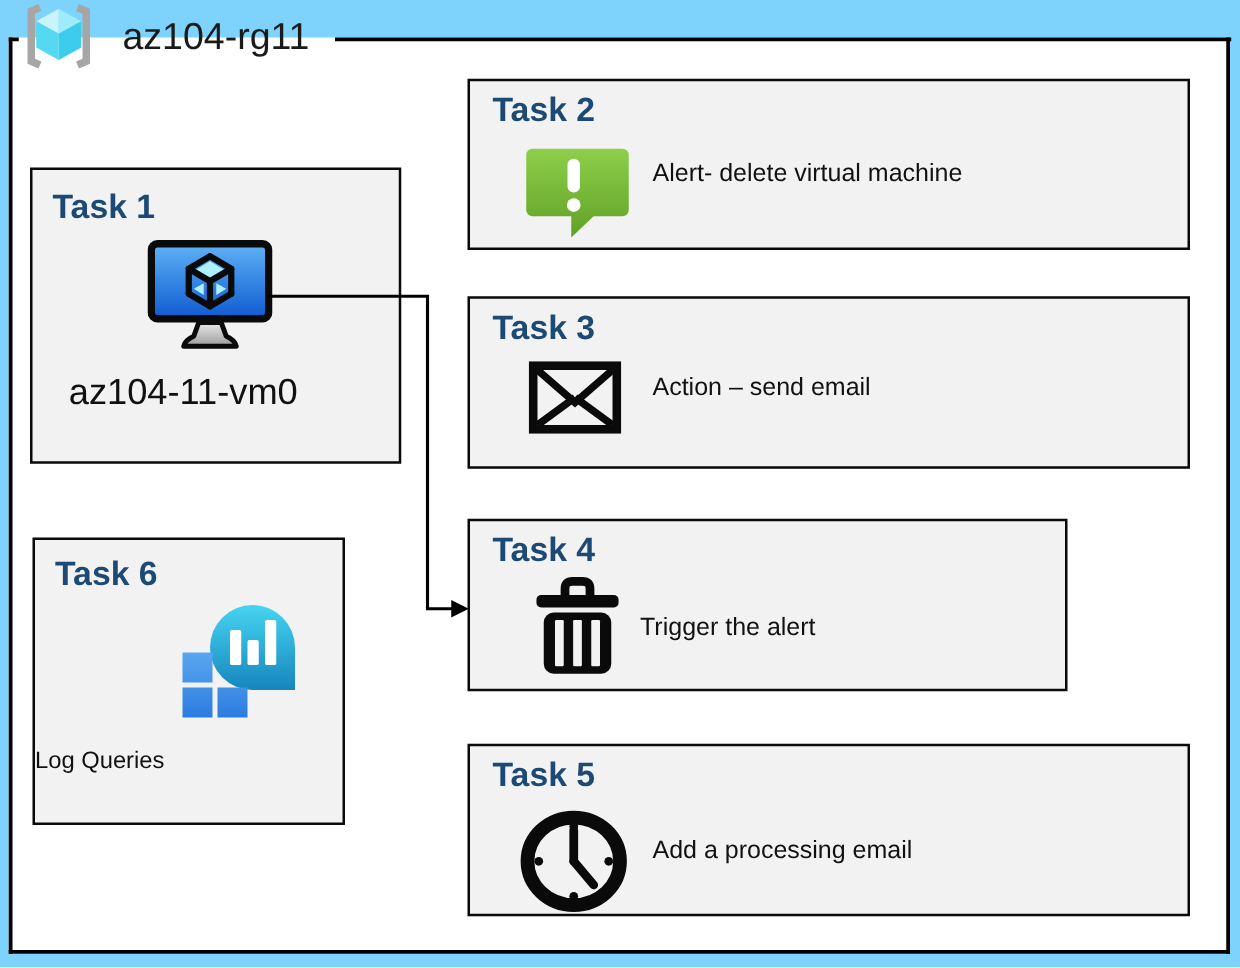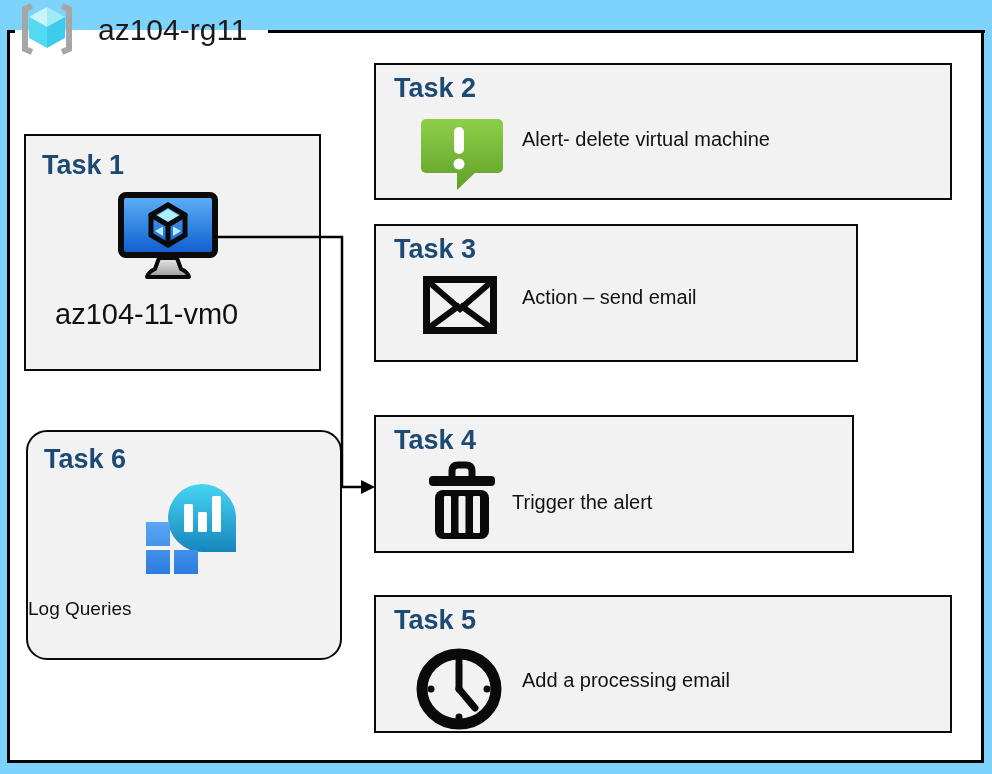--- a/index.html
+++ b/index.html
@@ -31,33 +31,33 @@
 
   #task1{left:24px;top:134px;width:297px;height:237px;}
   #task1 .task-title{left:16px;top:14px;}
   #task1 .task-label{left:29px;top:162px;font-size:29px;}
   #task1 .task-icon{position:absolute;left:92px;top:56px;width:100px;height:92px;}
 
   #task2{left:374px;top:63px;width:578px;height:137px;}
   #task2 .task-icon{position:absolute;left:44px;top:53px;width:84px;height:74px;}
   #task2 .task-label{left:146px;top:63px;}
 
-  #task3{left:374px;top:224px;width:484px;height:138px;}
+  #task3{left:374px;top:237px;width:578px;height:138px;}
   #task3 .task-icon{position:absolute;left:47px;top:50px;width:74px;height:58px;}
   #task3 .task-label{left:146px;top:60px;}
 
   #task4{left:374px;top:415px;width:480px;height:138px;}
   #task4 .task-icon{position:absolute;left:53px;top:44px;width:66px;height:80px;}
   #task4 .task-label{left:136px;top:74px;}
 
   #task5{left:374px;top:595px;width:578px;height:138px;text-align:right;}
   #task5 .task-icon{position:absolute;left:39px;top:50px;width:88px;height:84px;}
   #task5 .task-label{left:146px;top:72px;}
 
-  #task6{left:26px;top:430px;width:316px;height:230px;border-radius:21px;}
+  #task6{left:26px;top:430px;width:250px;height:230px;}
   #task6 .task-title{left:16px;top:12px;}
   #task6 .task-label{left:0;top:166px;width:100%;text-align:left;font-size:19px;}
   #task6 .task-icon{position:absolute;left:106px;top:50px;width:104px;height:96px;}
 
   
   #connector-overlay{position:absolute;left:0;top:0;width:992px;height:774px;pointer-events:none;}
 </style>
 </head>
 <body>
 

